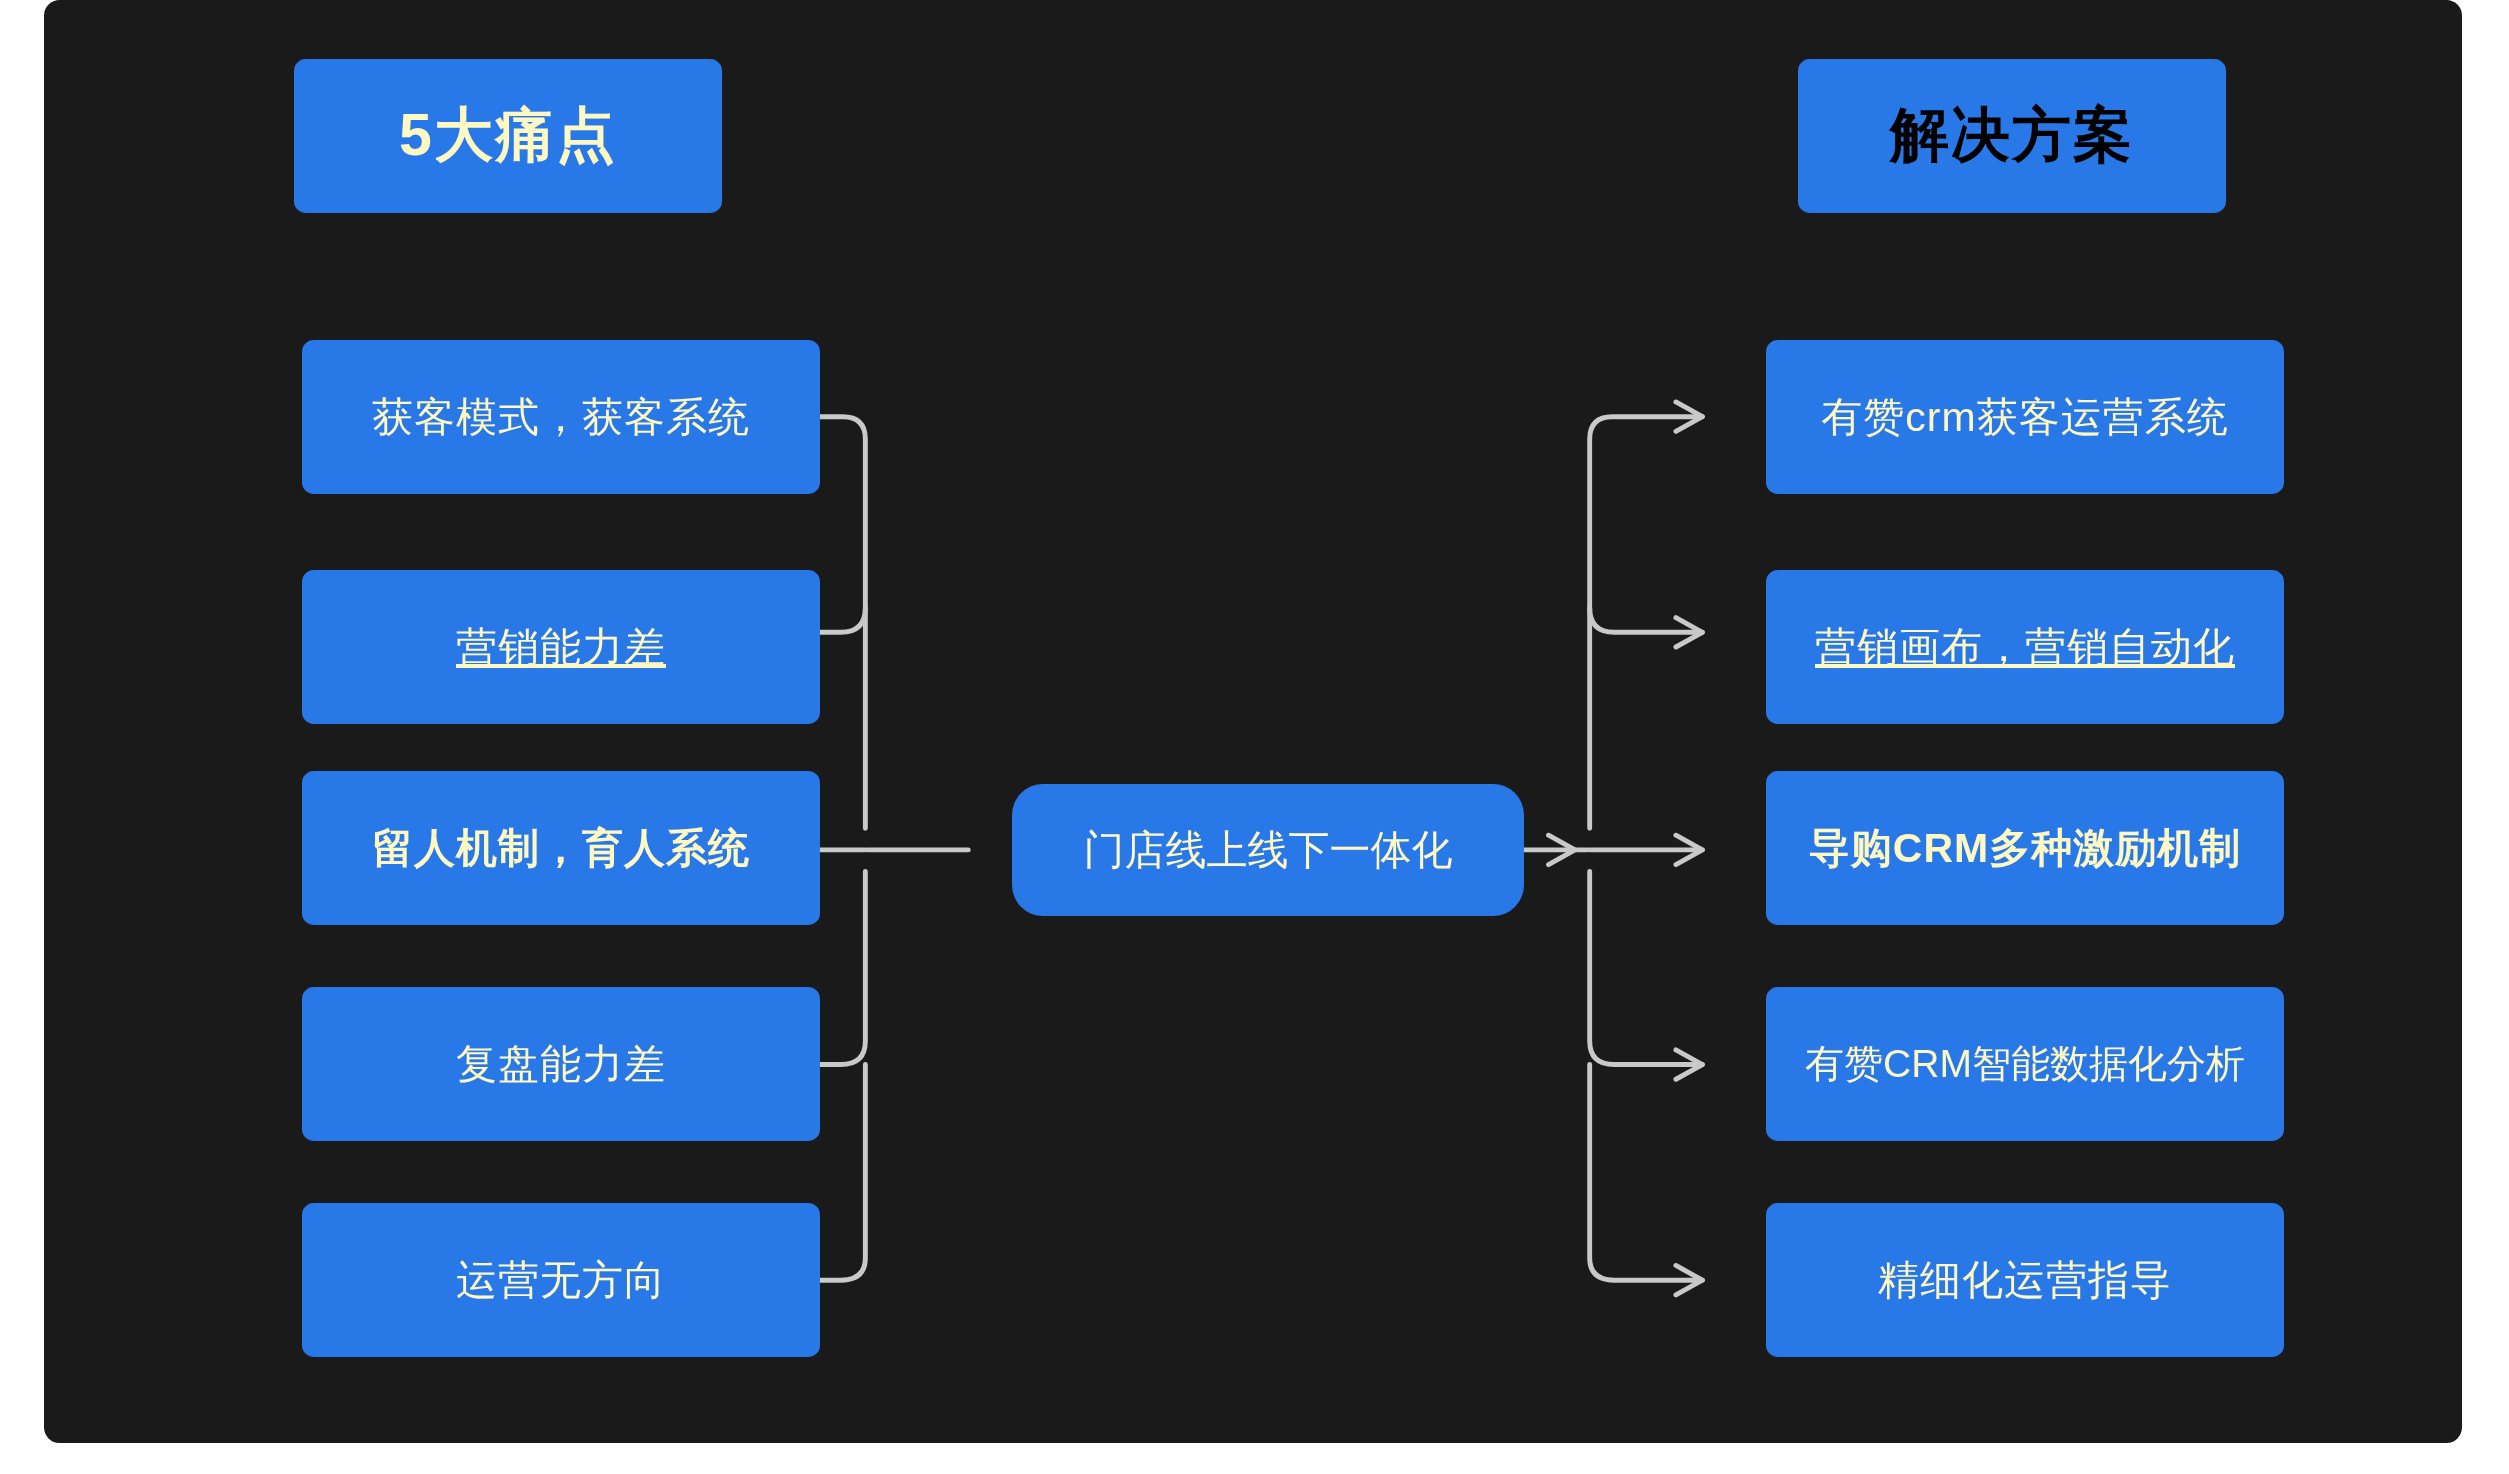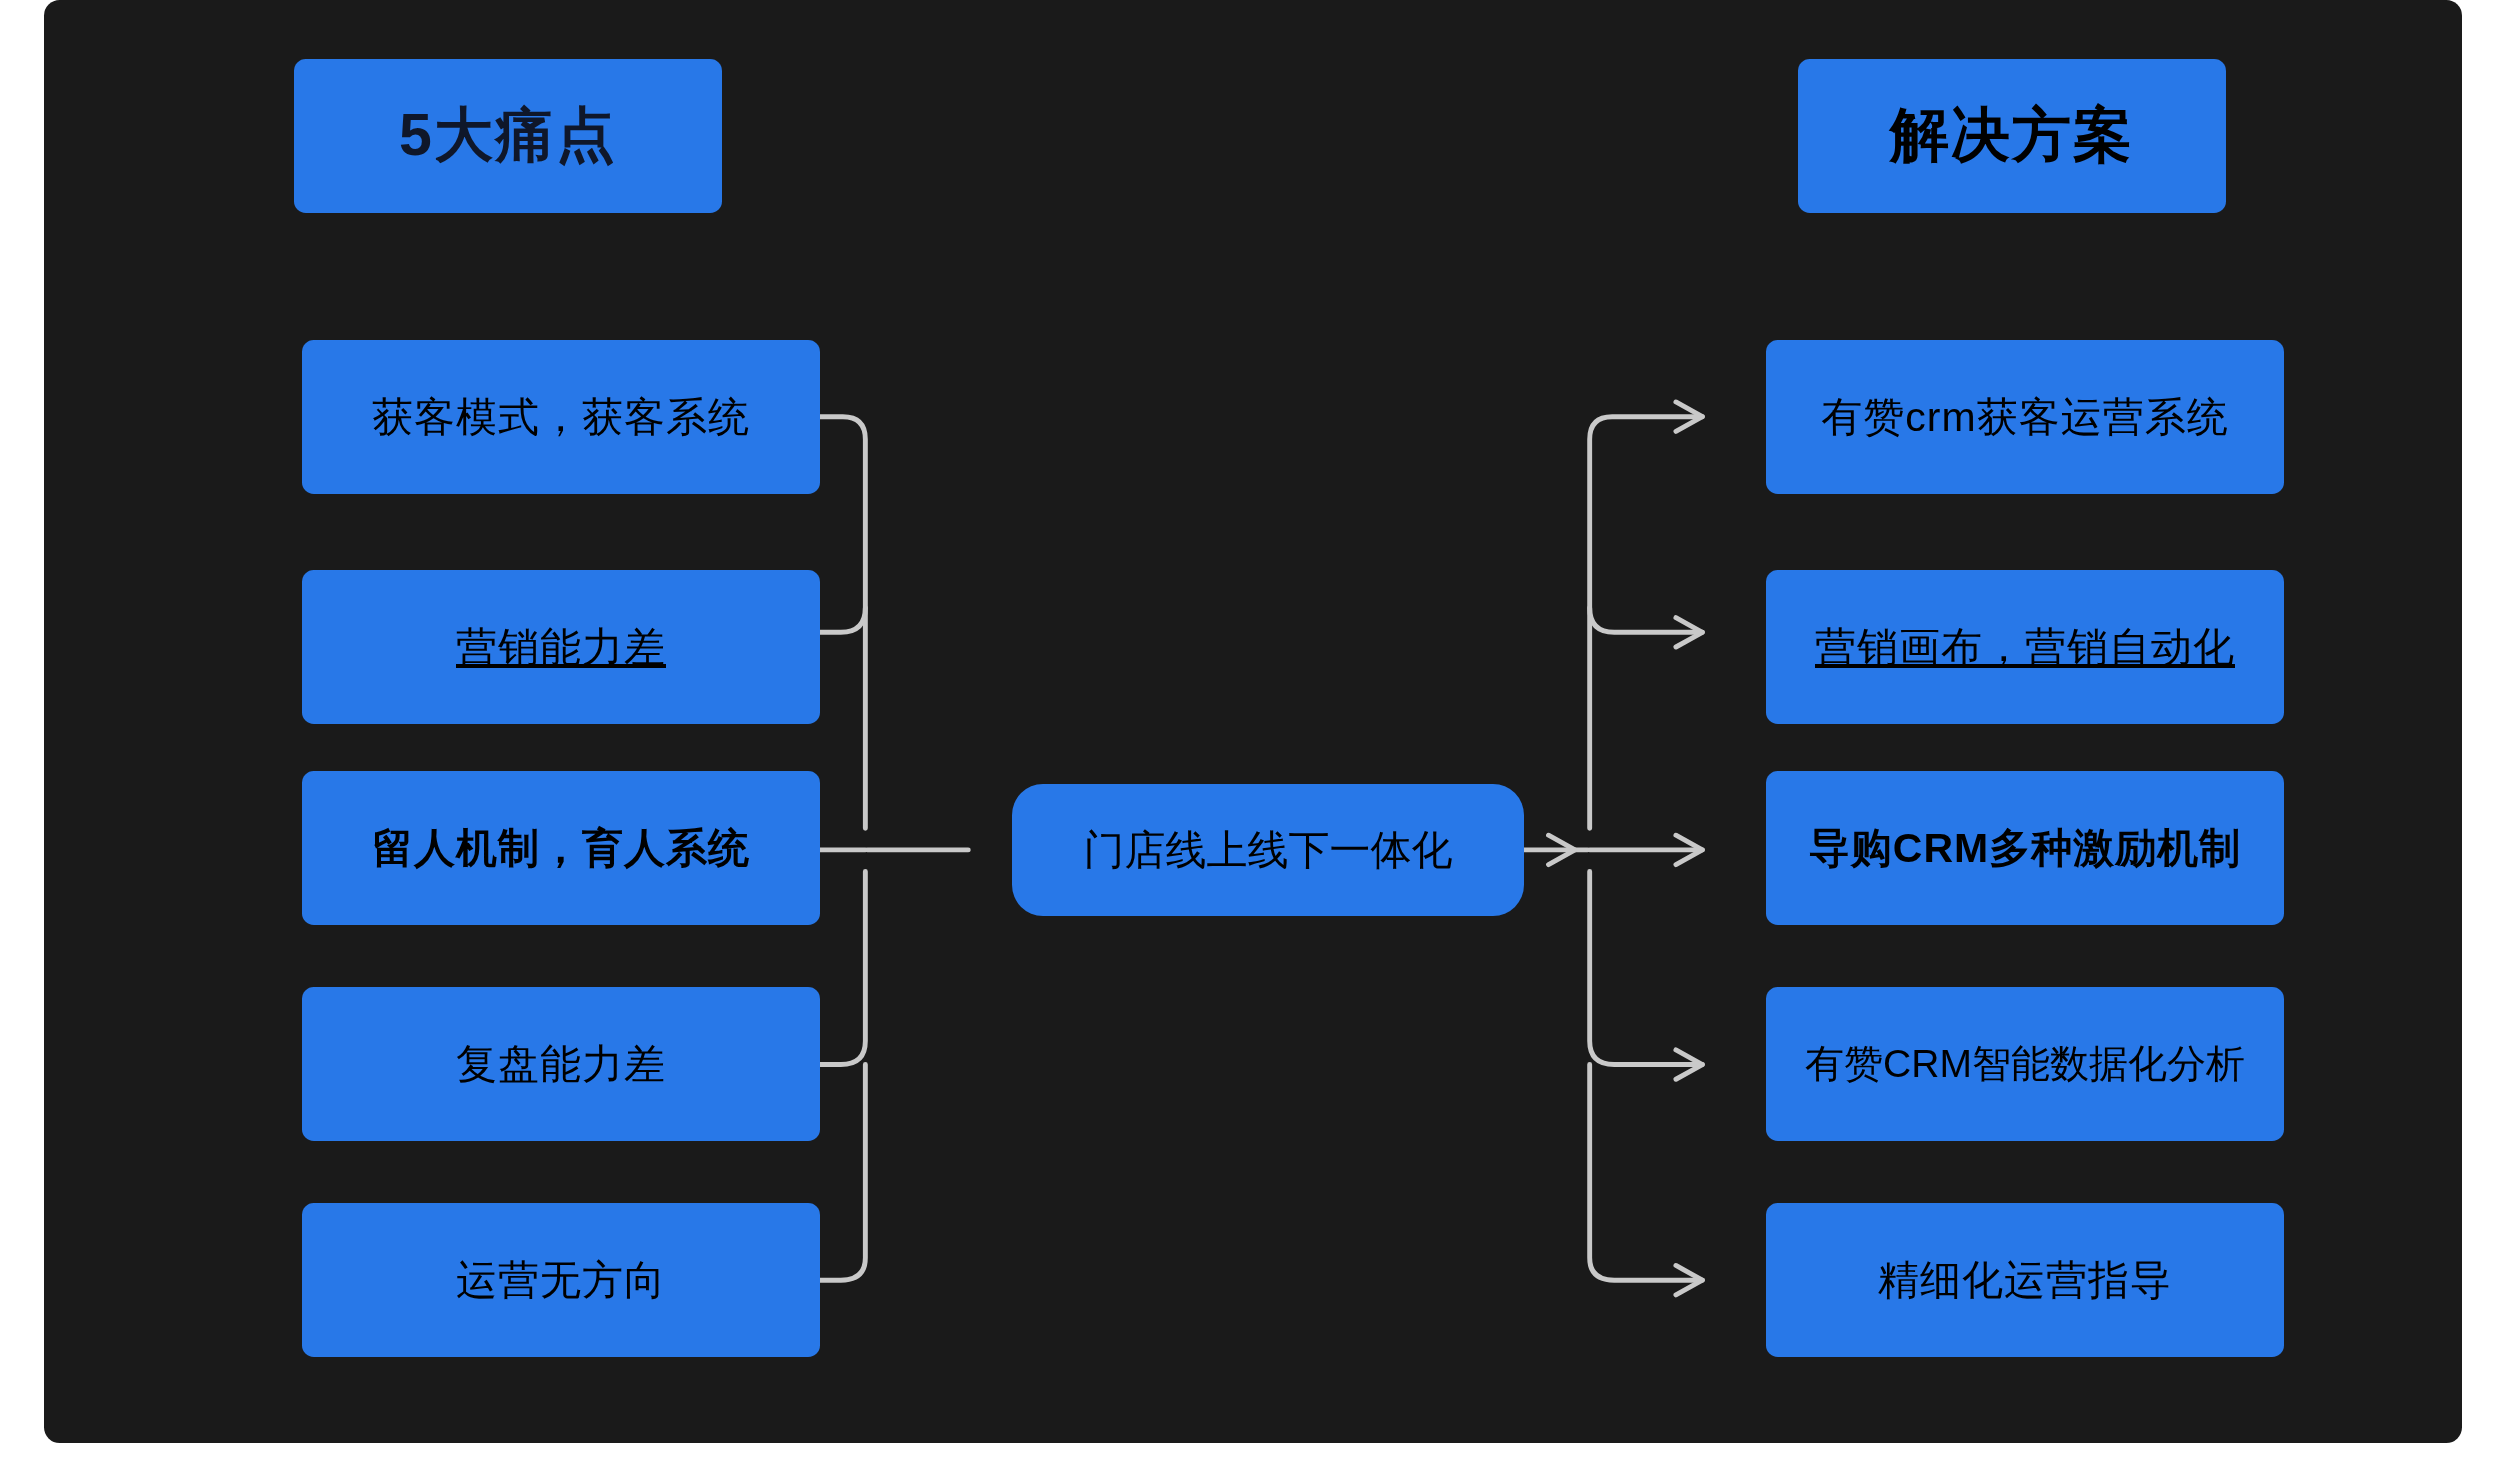--- a/index.html
+++ b/index.html
@@ -26,33 +26,33 @@
   }
 
   .node {
     position: absolute;
     background: #2878E8;
     border-radius: 11.8px;
     display: flex;
     align-items: center;
     justify-content: center;
     box-sizing: border-box;
-    color: #000000;
+    color: #fef9c3;
     white-space: nowrap;
   }
 
   
   .header-node {
     width: 428px;
     height: 154px;
     font-size: 59px;
     font-weight: bold;
     letter-spacing: 2px;
   }
-  #header-pain   { left: 250px;  top: 59px;  color: #0f172a; }
+  #header-pain   { left: 250px;  top: 59px;  color: #fef9c3; }
   #header-solve  { left: 1754px; top: 59px;  color: #000000; }
 
   
   .item-node {
     width: 518px;
     height: 154px;
     font-size: 41px;
     letter-spacing: 1px;
   }
   .item-node.tight { font-size: 39px; letter-spacing: 0px; }

